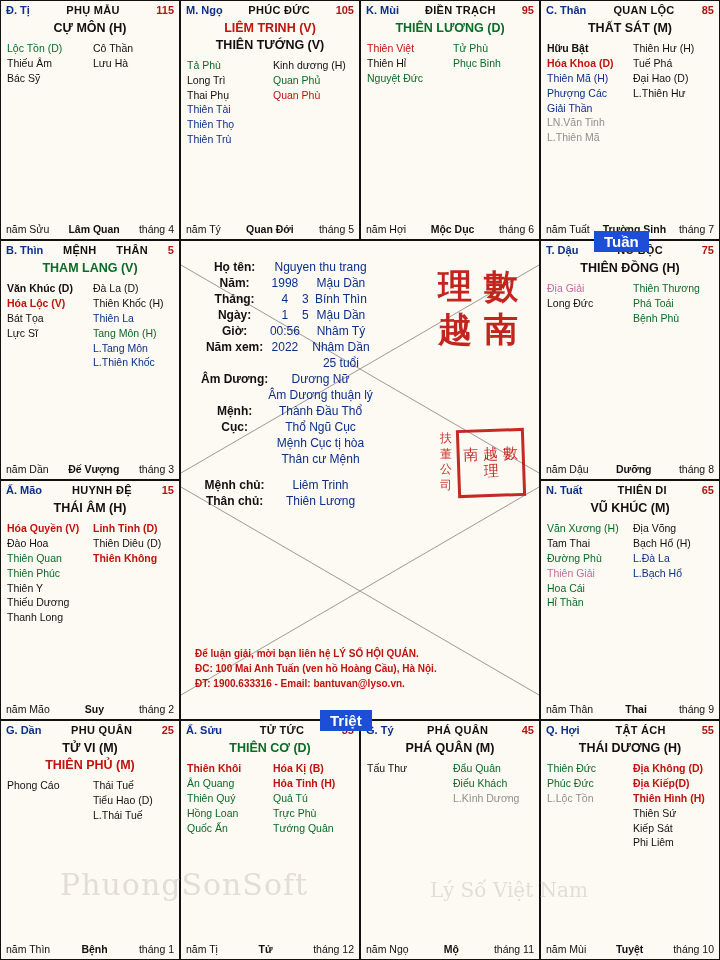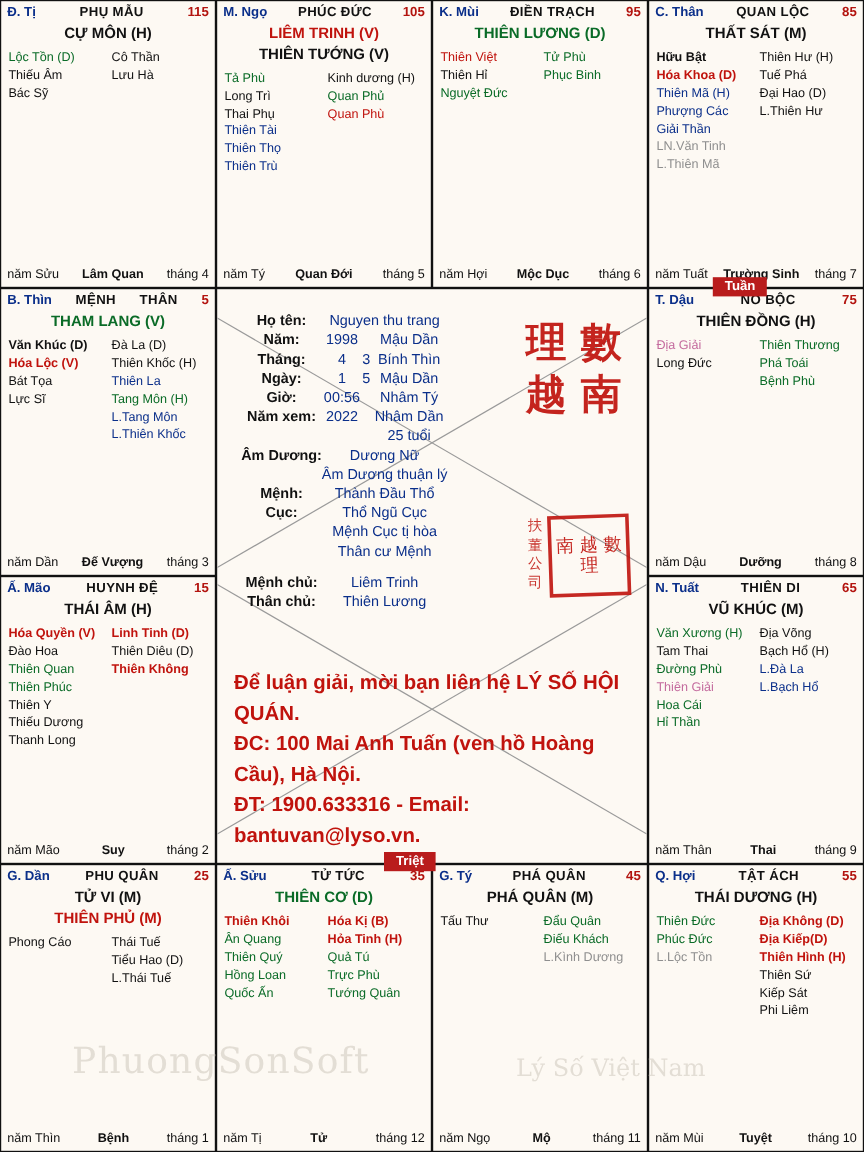--- a/index.html
+++ b/index.html
@@ -105,26 +105,26 @@
     transform:rotate(-2deg);
     opacity:.9;
   }
   .sealtxt{
     position:absolute;right:84px;top:190px;
     color:#c0130d;font-family:"DejaVu Serif",serif;
     font-size:12px;line-height:1.3;text-align:center;width:18px;
     opacity:.85;
   }
   .contact{
-    position:absolute;left:14px;bottom:10px;width:330px;
-    color:#c0130d;font-weight:bold;font-size:17px;line-height:1.5;
+    position:absolute;left:14px;bottom:28px;width:330px;
+    color:#c0130d;font-weight:bold;font-size:10px;line-height:1.5;
   }
   .tag{
     position:absolute;
-    background:#b91c1c;color:#fff;font-weight:bold;font-size:11px;
+    background:#1d4ed8;color:#fff;font-weight:bold;font-size:15px;
     padding:2px 10px;
     text-align:center;
   }
   #tuan{left:594px;top:231px;}
   #triet{left:320px;top:710px;}
   .wm{
     position:absolute;left:60px;bottom:58px;
     font-family:"DejaVu Serif",serif;
     font-size:30px;color:#cfc8bd;opacity:.55;
     letter-spacing:1px;

